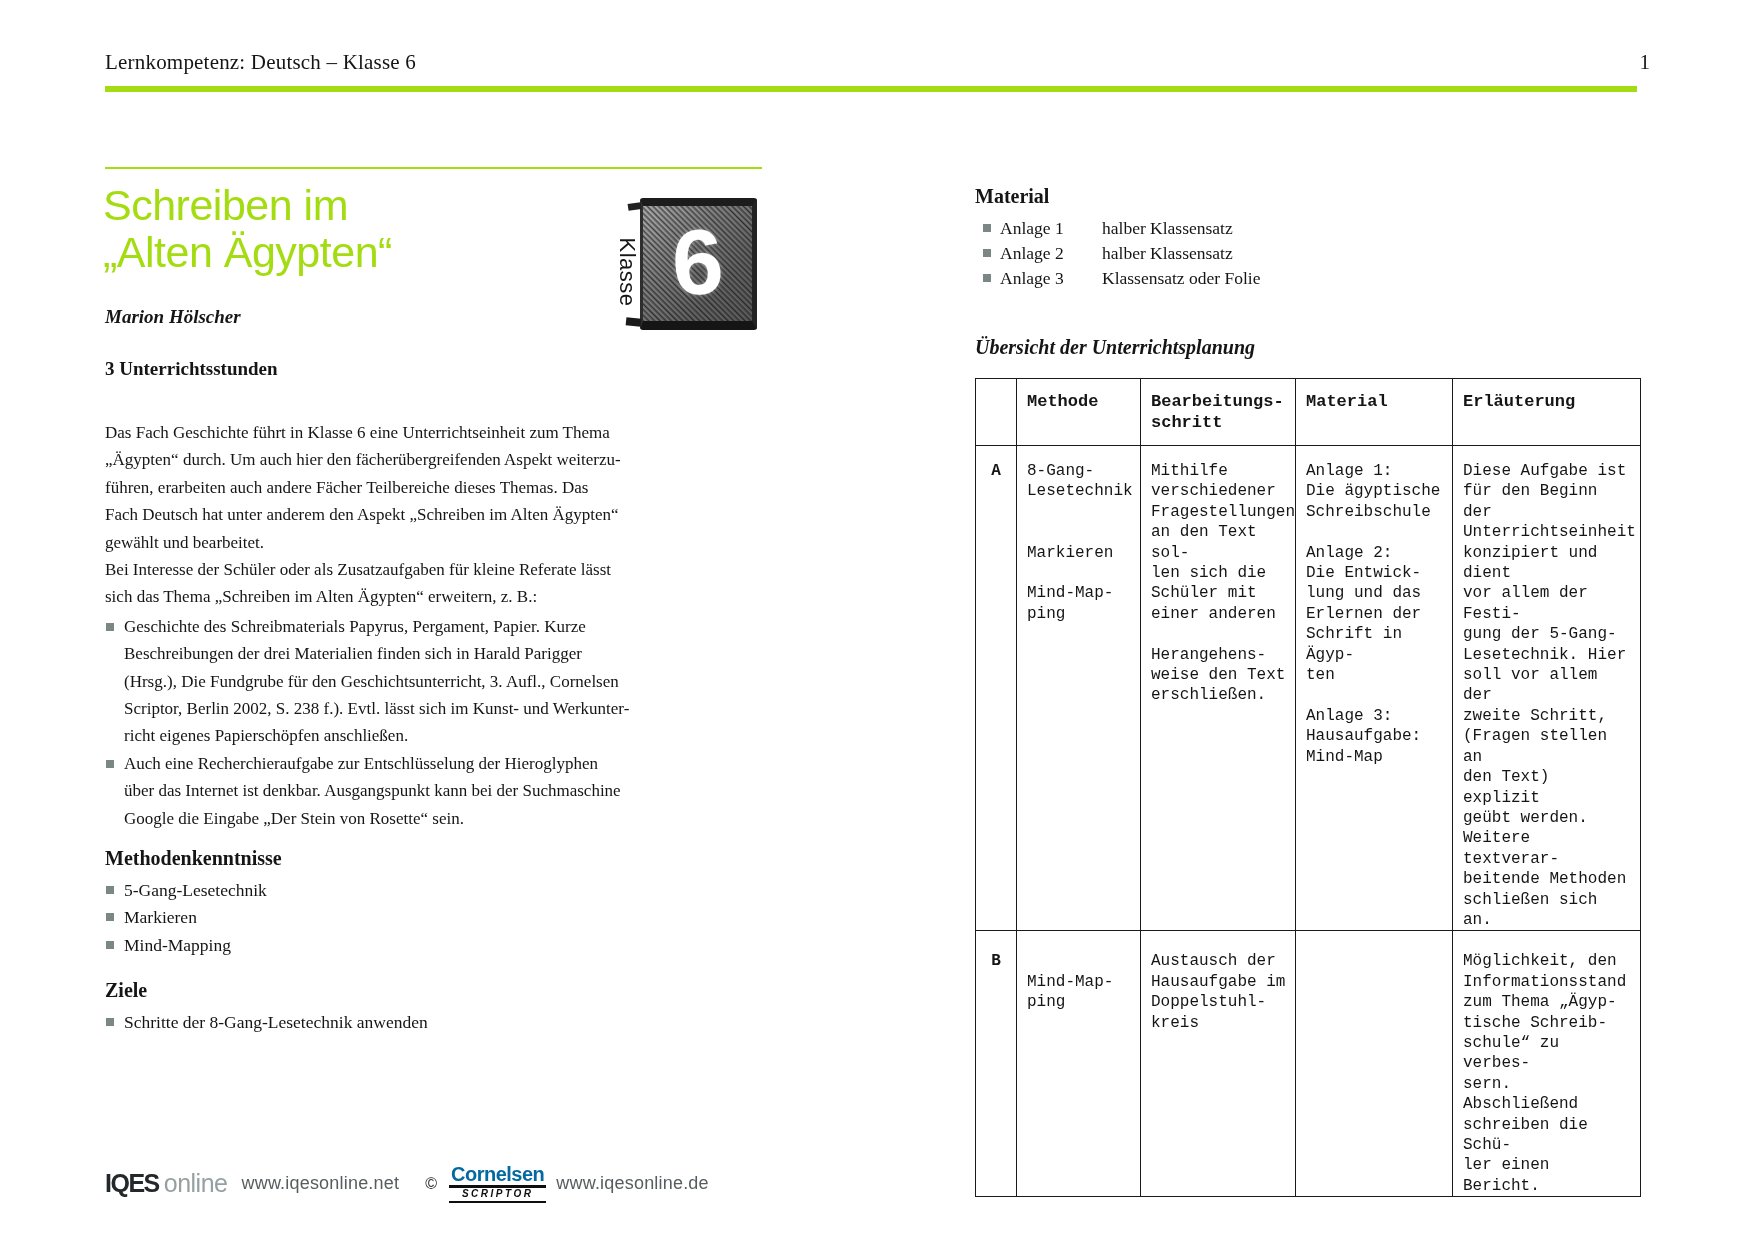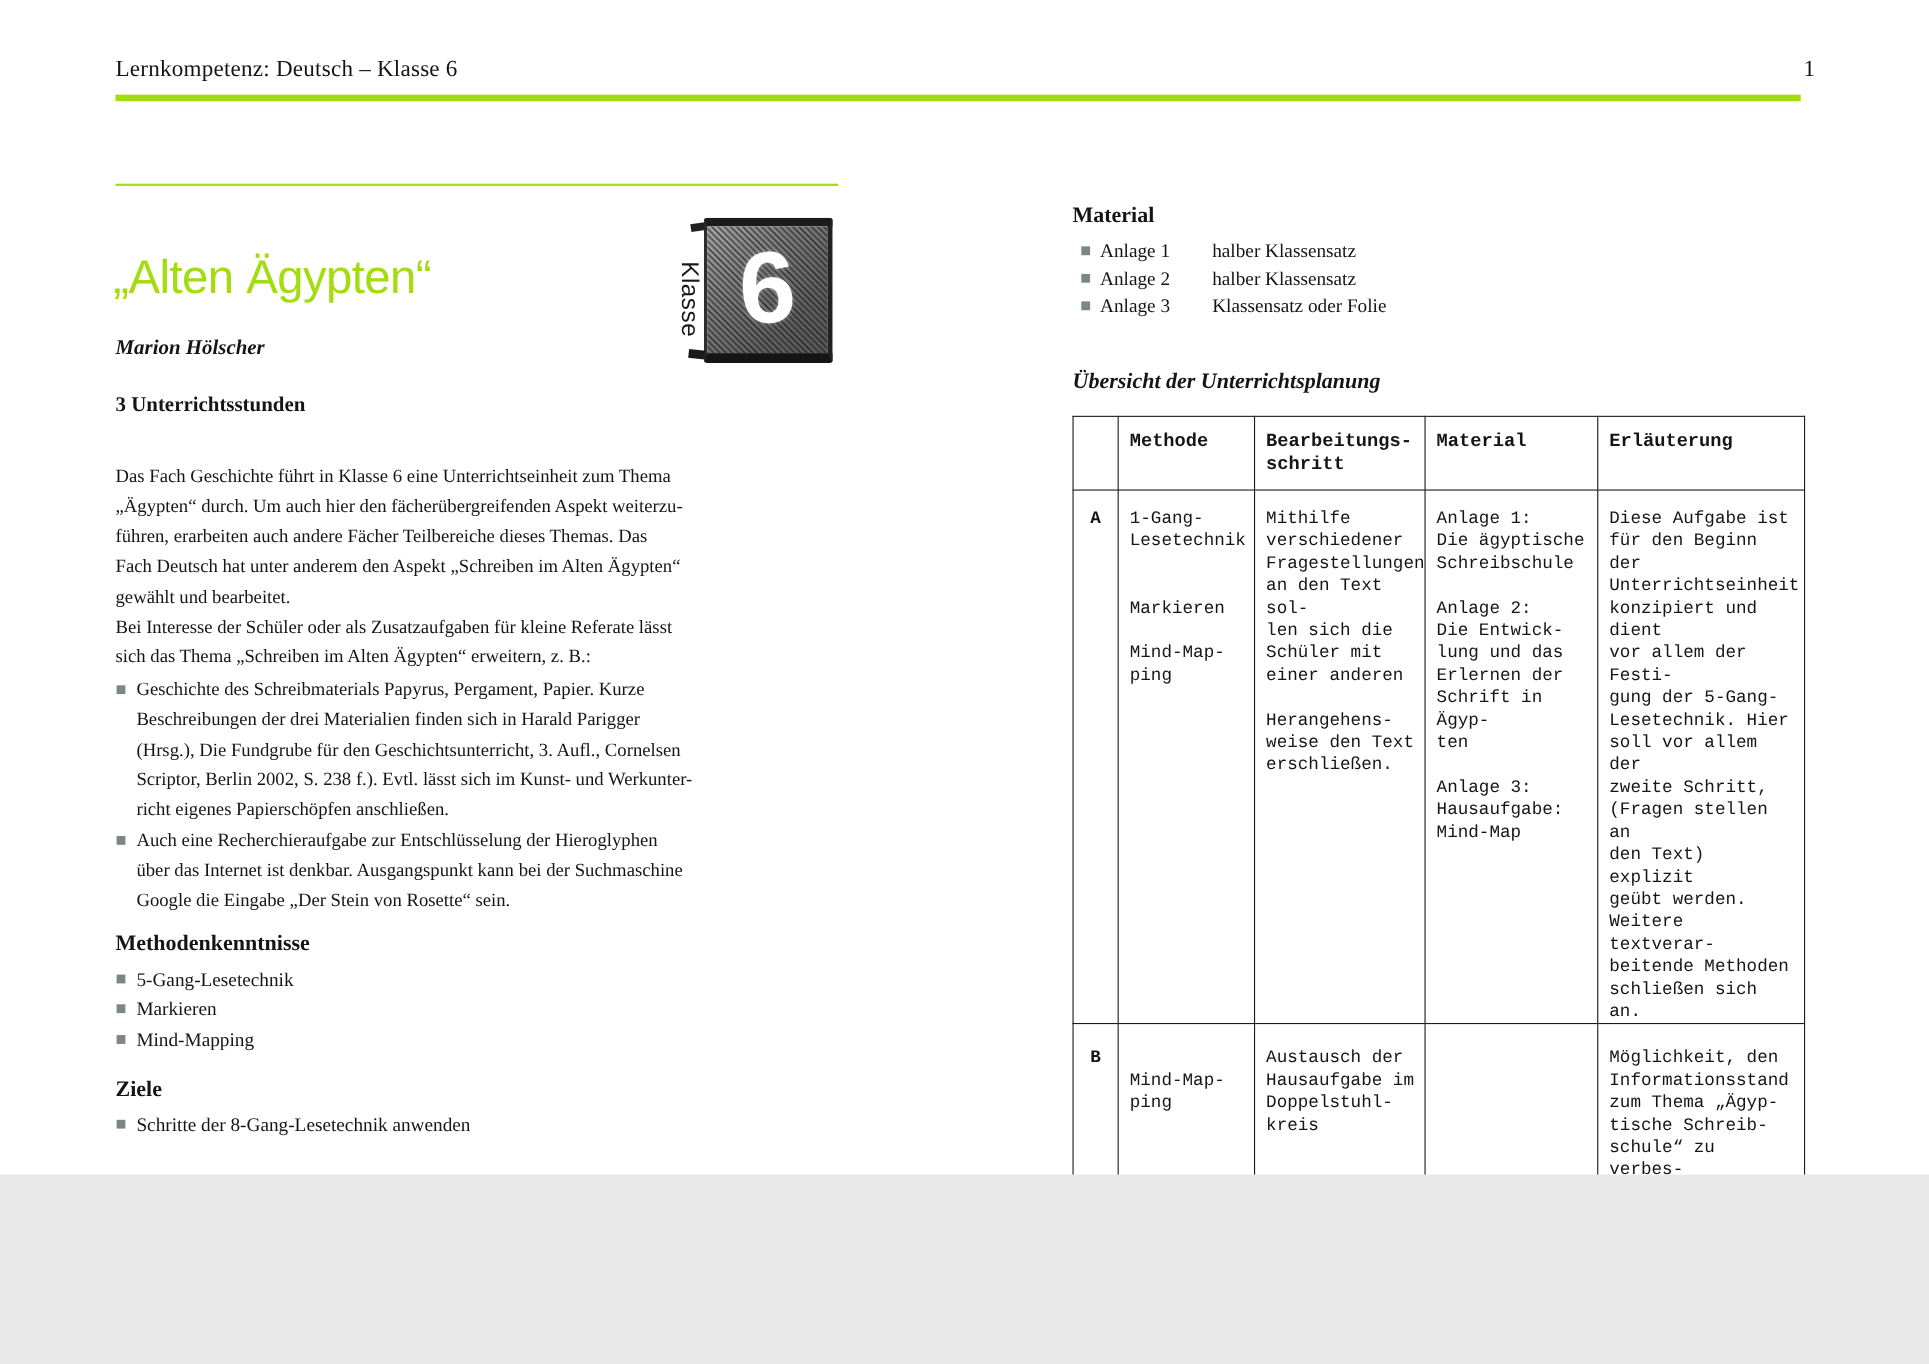--- a/index.html
+++ b/index.html
@@ -1,17 +1,17 @@
 <!DOCTYPE html>
 <html lang="de" style="--green: #A4DC12; --bullet: #7A8784;"><head>
 <meta charset="utf-8">
 <style>
   :root { --green:#A4DC12; --bullet:#7A8784; }
   html,body { margin:0; padding:0; background:#e8e8e8; }
-  .page { position:relative; width:1754px; height:1068px; background:#ffffff;
+  .page { position:relative; width:1754px; height:1240px; background:#ffffff;
           font-family:"Liberation Serif", serif; color:#151515; overflow:hidden; margin:0 auto; }
 
   
   .header-title { position:absolute; left:105px; top:50px; font-size:21px; letter-spacing:.2px; }
   .page-number  { position:absolute; left:1590px; top:50px; width:60px; text-align:right; font-size:21px; }
   .header-rule  { position:absolute; left:105px; top:86px; width:1532px; height:6px; background:var(--green); }
 
   
   .title-rule { position:absolute; left:105px; top:167px; width:657px; height:2px; background:var(--green); }
   .doc-title  { position:absolute; left:103px; top:182px; margin:0; font-family:"Liberation Sans", sans-serif;
@@ -82,21 +82,21 @@
 </head>
 <body>
 
 <div class="page">
 
   <div class="header-title">Lernkompetenz: Deutsch – Klasse 6</div>
   <div class="page-number">1</div>
   <div class="header-rule"></div>
 
   <div class="title-rule"></div>
-  <h1 class="doc-title"><br><span>„Alten Ägypten“</span></h1>
+  <h1 class="doc-title"><span>Schreiben im</span><br><span>„Alten Ägypten“</span></h1>
 
   <div class="author">Marion Hölscher</div>
   <div class="duration">3 Unterrichtsstunden</div>
 
   <div class="intro-block">
     <p>Das Fach Geschichte führt in Klasse 6 eine Unterrichtseinheit zum Thema
 „Ägypten“ durch. Um auch hier den fächerübergreifenden Aspekt weiterzu-
 führen, erarbeiten auch andere Fächer Teilbereiche dieses Themas. Das
 Fach Deutsch hat unter anderem den Aspekt „Schreiben im Alten Ägypten“
 gewählt und bearbeitet.
@@ -160,21 +160,21 @@
         <th>Methode</th>
         <th>Bearbeitungs-
 schritt</th>
         <th>Material</th>
         <th>Erläuterung</th>
       </tr>
     </thead>
     <tbody>
       <tr class="row-a">
         <td class="row-label">A</td>
-        <td>1-Gang-
+        <td>8-Gang-
 Lesetechnik
 
 
 Markieren
 
 Mind-Map-
 ping</td>
         <td>Mithilfe
 verschiedener
 Fragestellungen

